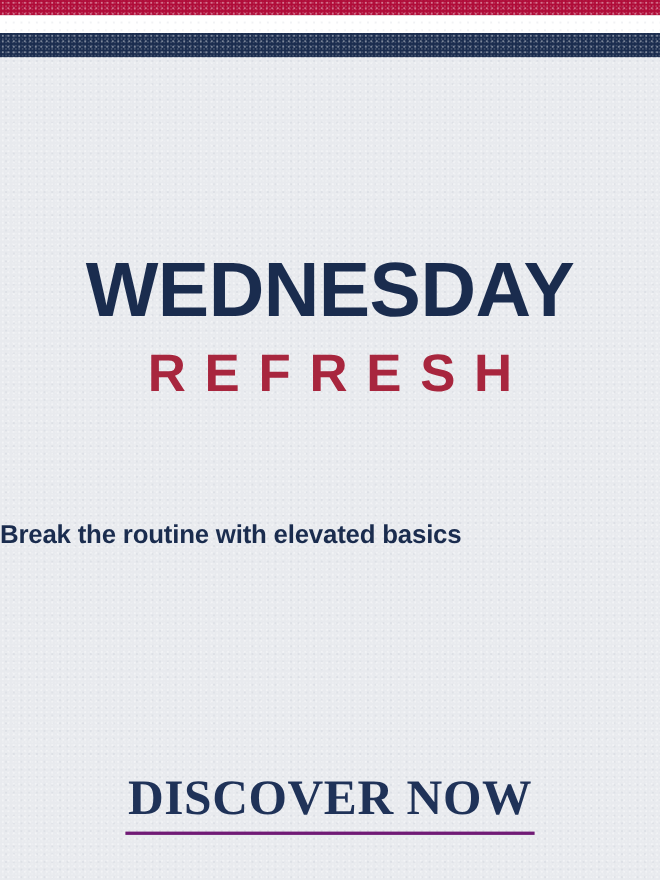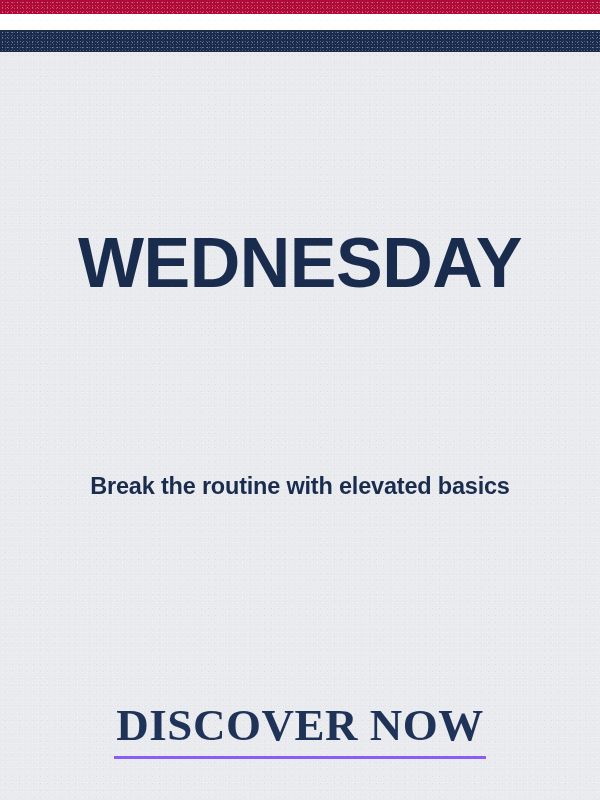--- a/index.html
+++ b/index.html
@@ -84,21 +84,21 @@
     text-indent: 17px;
     color: #a8263e;
     white-space: nowrap;
   }
 
   #body-copy {
     position: absolute;
     top: 418px;
     left: 0;
     width: 600px;
-    text-align: center;
+    text-align: left;
     font-size: 23.5px;
     line-height: 33px;
     font-weight: 700;
     letter-spacing: -0.2px;
     color: #1a2c4e;
   }
   #body-copy .body-line { display: block; white-space: nowrap; }
 
   #cta-wrap {
     position: absolute;
@@ -109,41 +109,42 @@
   }
   #cta-link {
     display: inline-block;
     font-family: "Liberation Serif", serif;
     font-size: 45px;
     line-height: 50px;
     font-weight: 700;
     letter-spacing: 0.5px;
     color: #1f3258;
     text-decoration: none;
-    border-bottom: 3px solid #8b5cf6;
+    border-bottom: 3px solid #701a75;
     padding: 0 2px 6px 2px;
     white-space: nowrap;
     cursor: pointer;
   }
 </style>
 </head>
 <body>
 
 <div id="email-banner">
 
   <div class="stripe" id="stripe-red"></div>
   <div class="stripe" id="stripe-white"></div>
   <div class="stripe" id="stripe-navy"></div>
 
   <div id="banner-texture"></div>
 
   <div id="banner-content">
 
     <div id="headline-primary">WEDNESDAY</div>
 
+    <div id="headline-secondary">REFRESH</div>
 
     <div id="body-copy">
       <span class="body-line">Break the routine with elevated basics</span>
     </div>
 
     <div id="cta-wrap">
       <a id="cta-link" href="#">DISCOVER NOW</a>
     </div>
 
   </div>

